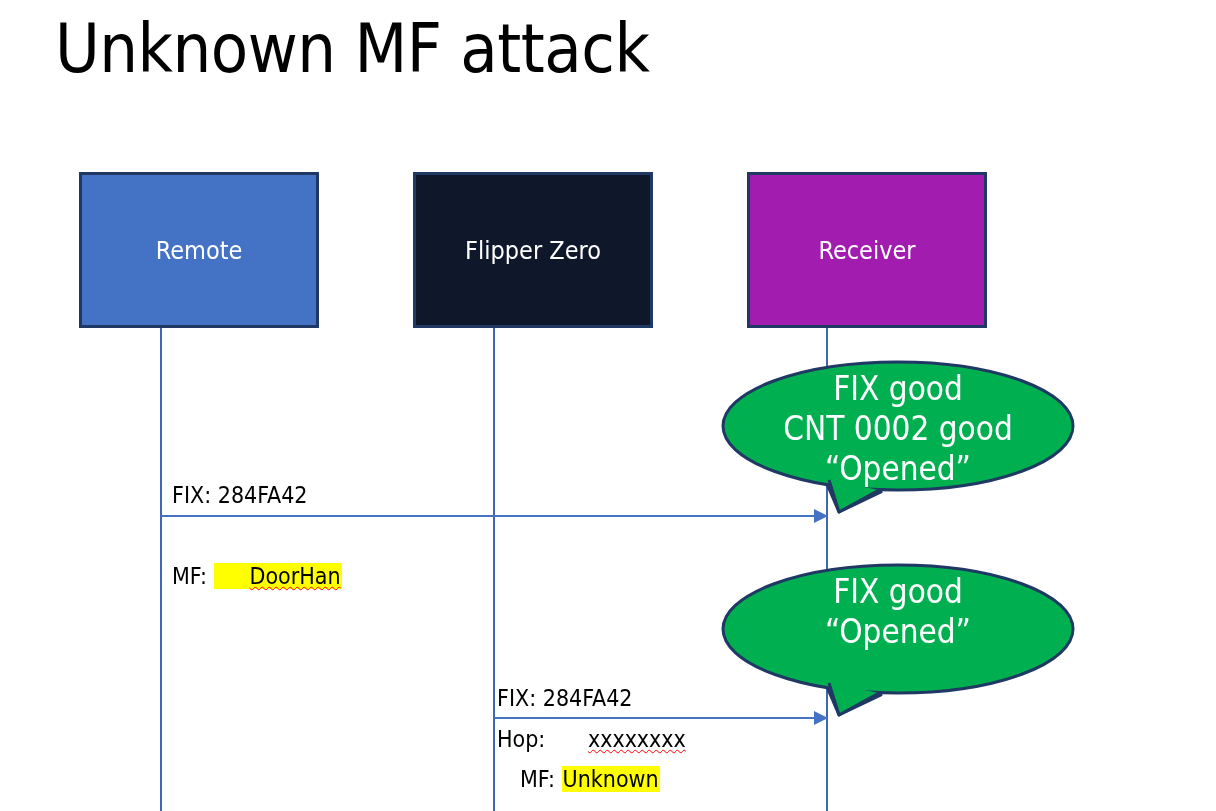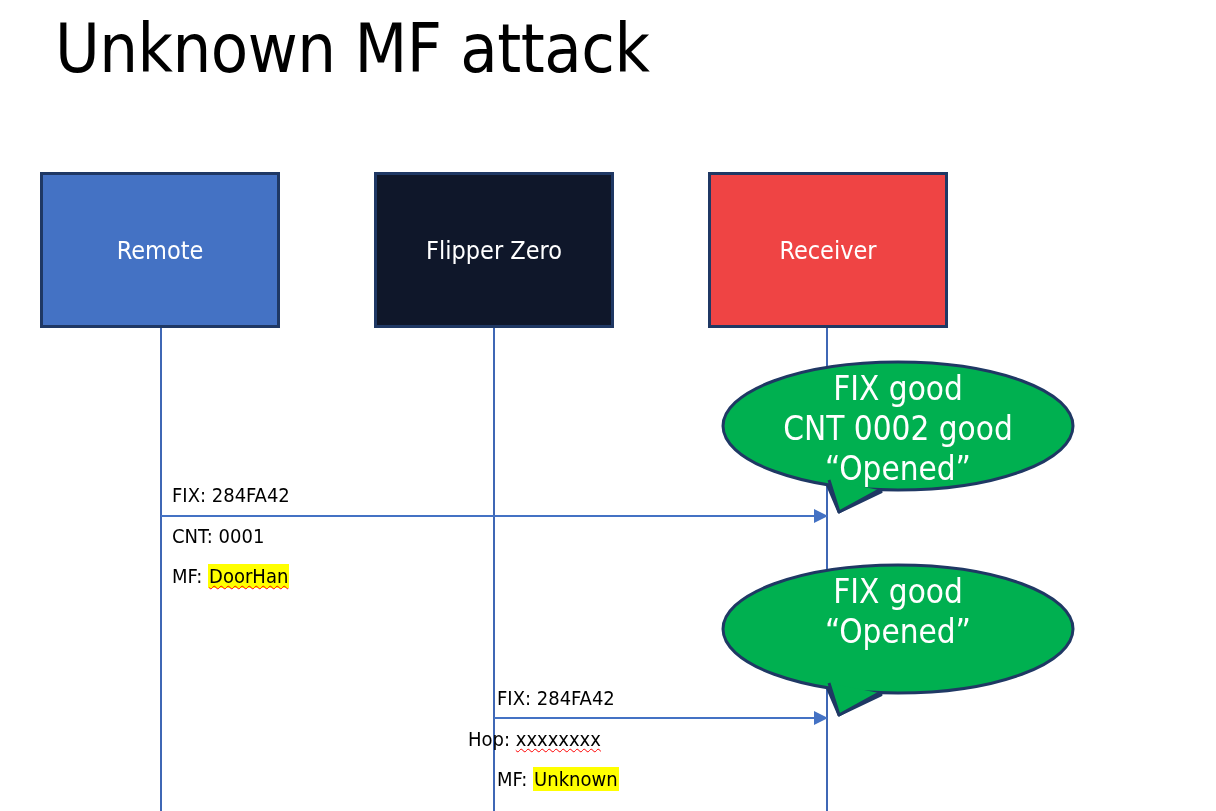--- a/index.html
+++ b/index.html
@@ -54,24 +54,25 @@
     border: 3px solid #1f3864;
     box-sizing: border-box;
     display: flex;
     align-items: center;
     justify-content: center;
     color: #ffffff;
     font-size: 25px;
     font-weight: 400;
     font-family: "DejaVu Sans Condensed", "Liberation Sans", sans-serif;
     font-stretch: condensed;
+    margin-left: 39px;
   }
   #actor-remote   { left: 40px;  background: #4472c4; }
   #actor-flipper  { left: 374px; background: #0f172a; }
-  #actor-receiver { left: 708px; background: #ef4444; }
+  #actor-receiver { left: 708px; background: #a21caf; }
 
   
   .msg-arrow {
     position: absolute;
     height: 2px;
     background: #4472c4;
   }
   .msg-arrow::after {
     content: "";
     position: absolute;
@@ -82,44 +83,45 @@
     border-top: 7px solid transparent;
     border-bottom: 7px solid transparent;
     border-left: 14px solid #4472c4;
   }
   #arrow-remote-to-receiver { left: 161px; top: 515px; width: 666px; }
   #arrow-flipper-to-receiver { left: 494px; top: 717px; width: 333px; }
 
   
   .msg-text {
     position: absolute;
-    font-size: 20px;
+    font-size: 23px;
     line-height: 40px;
     color: #000000;
     white-space: nowrap;
     font-family: "DejaVu Sans Condensed", "Liberation Sans", sans-serif;
     font-stretch: condensed;
   }
   #msg1-line1 { left: 172px; top: 475px; }
   #msg1-line2 { left: 172px; top: 516px; }
   #msg1-line3 { left: 172px; top: 556px; }
   #msg2-line1 { left: 497px; top: 678px; }
-  #msg2-line2 { left: 468px; top: 719px; }
-  #msg2-line3 { left: 497px; top: 759px; }
+  #msg2-line2 { left: 497px; top: 719px; }
+  #msg2-line3 { left: 520px; top: 759px; }
 
   .hl {
     background: #ffff00;
     padding: 0 1px;
   }
   .squiggle {
     text-decoration: underline;
     text-decoration-style: wavy;
     text-decoration-color: #ff0000;
     text-decoration-thickness: 1px;
     text-underline-offset: 2px;
+    padding-left: 36px;
   }
 
   
   .callout {
     position: absolute;
   }
   .callout svg { display: block; }
   .callout-text {
     position: absolute;
     left: 0;
@@ -157,23 +159,20 @@
     <span>Flipper Zero</span>
   </div>
   <div class="actor-box" id="actor-receiver">
     <span>Receiver</span>
   </div>
 
   <div class="msg-arrow" id="arrow-remote-to-receiver"></div>
 
   <div class="msg-text" id="msg1-line1">
     <span>FIX: </span><span>284FA42</span>
-  </div>
-  <div class="msg-text" id="msg1-line2">
-    <span>CNT: </span><span>0001</span>
   </div>
   <div class="msg-text" id="msg1-line3">
     <span>MF: </span><span class="hl squiggle">DoorHan</span>
   </div>
 
   <div class="msg-arrow" id="arrow-flipper-to-receiver"></div>
 
   <div class="msg-text" id="msg2-line1">
     <span>FIX: </span><span>284FA42</span>
   </div>

